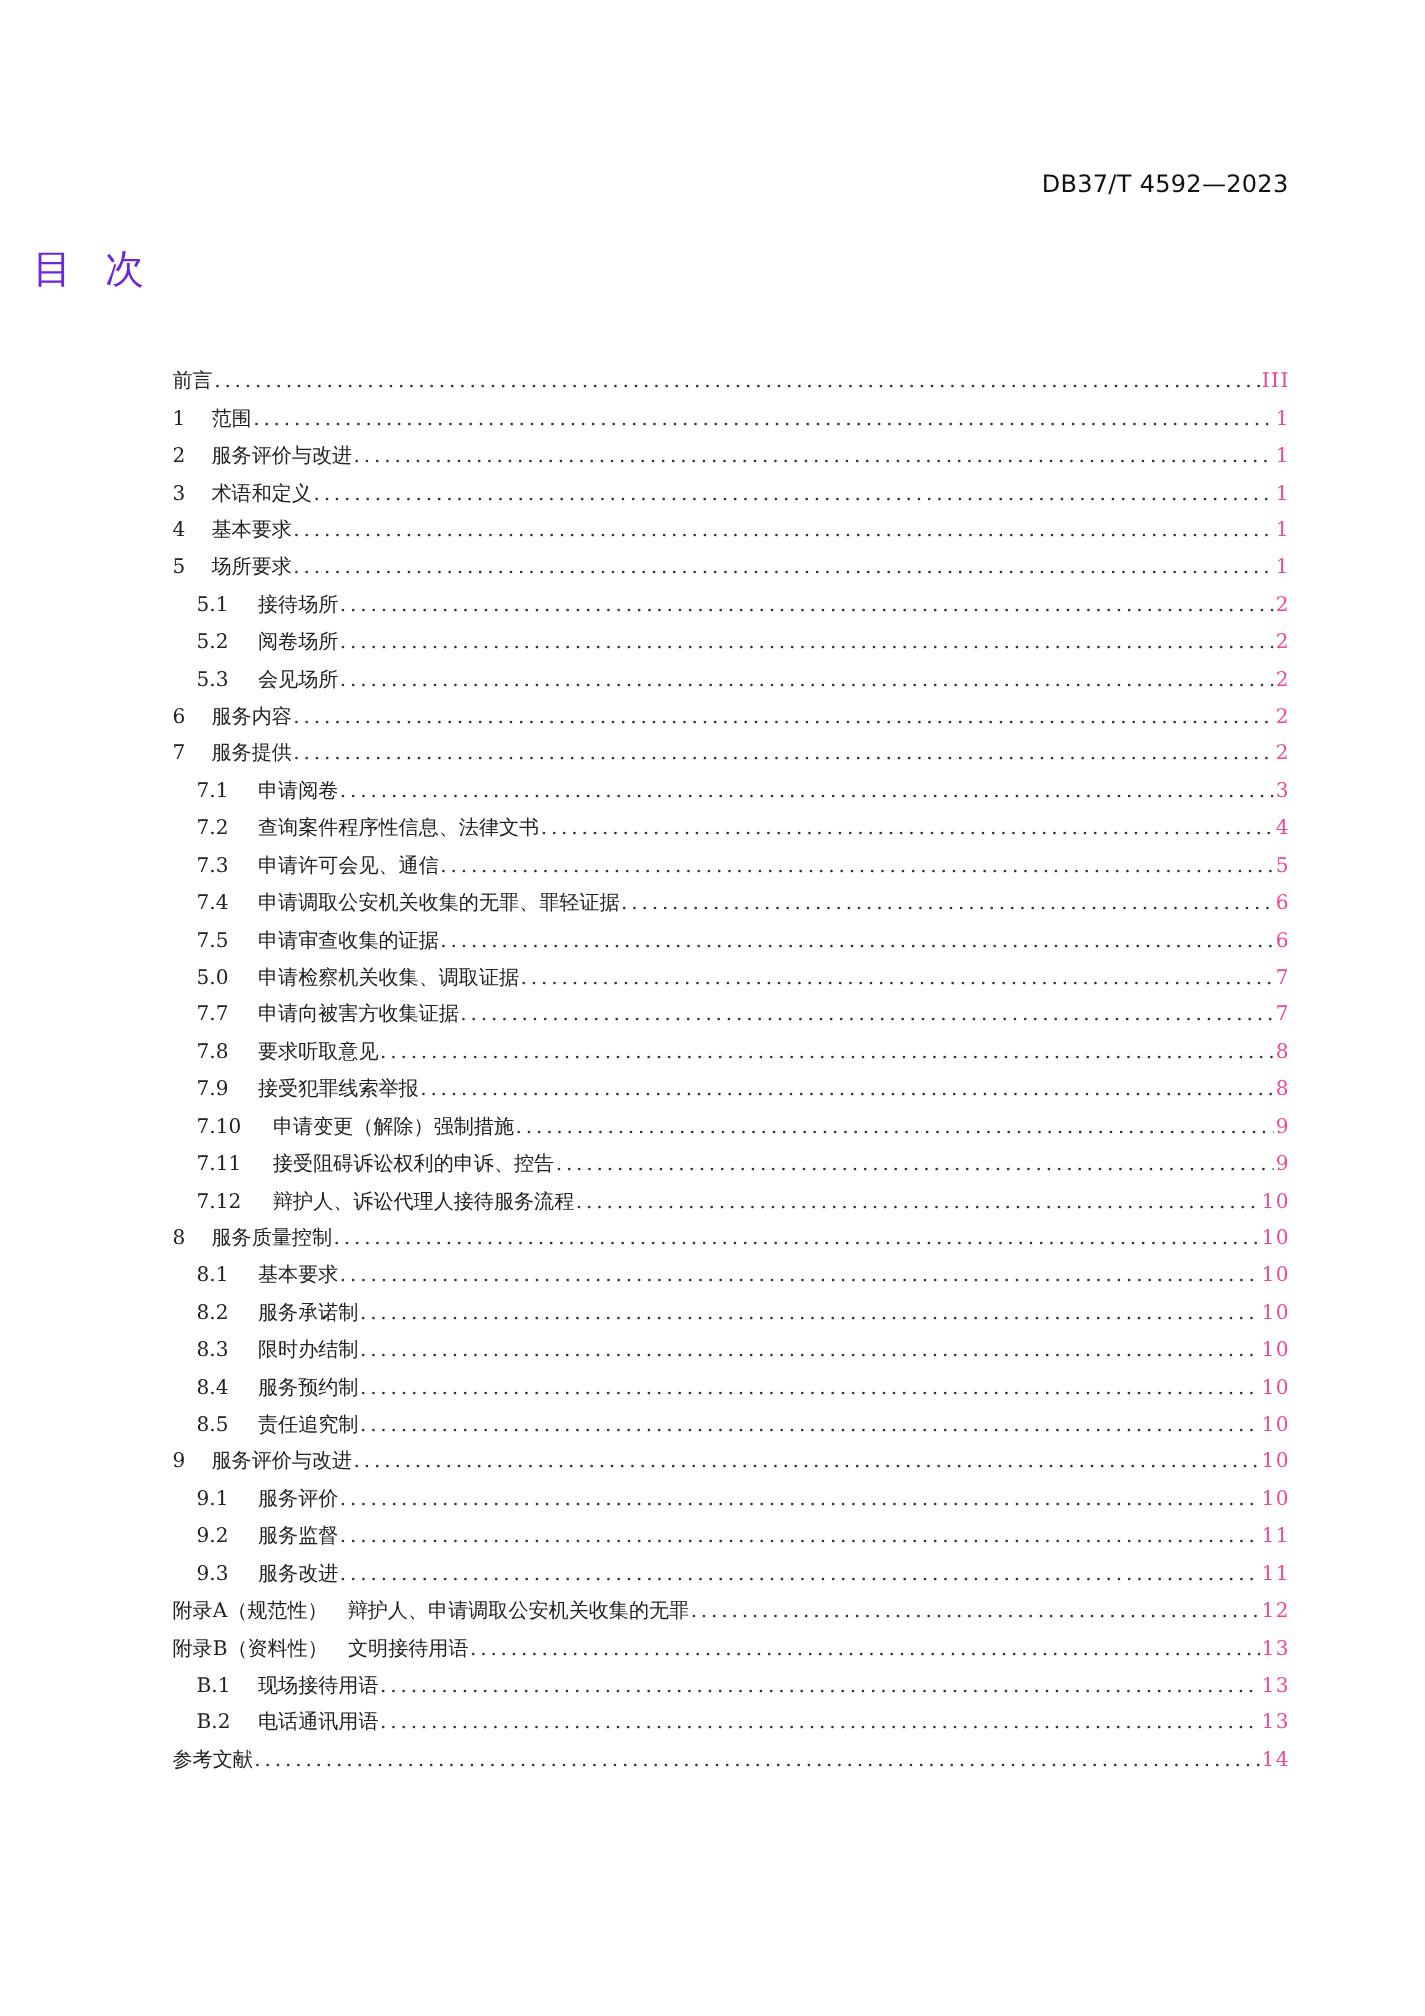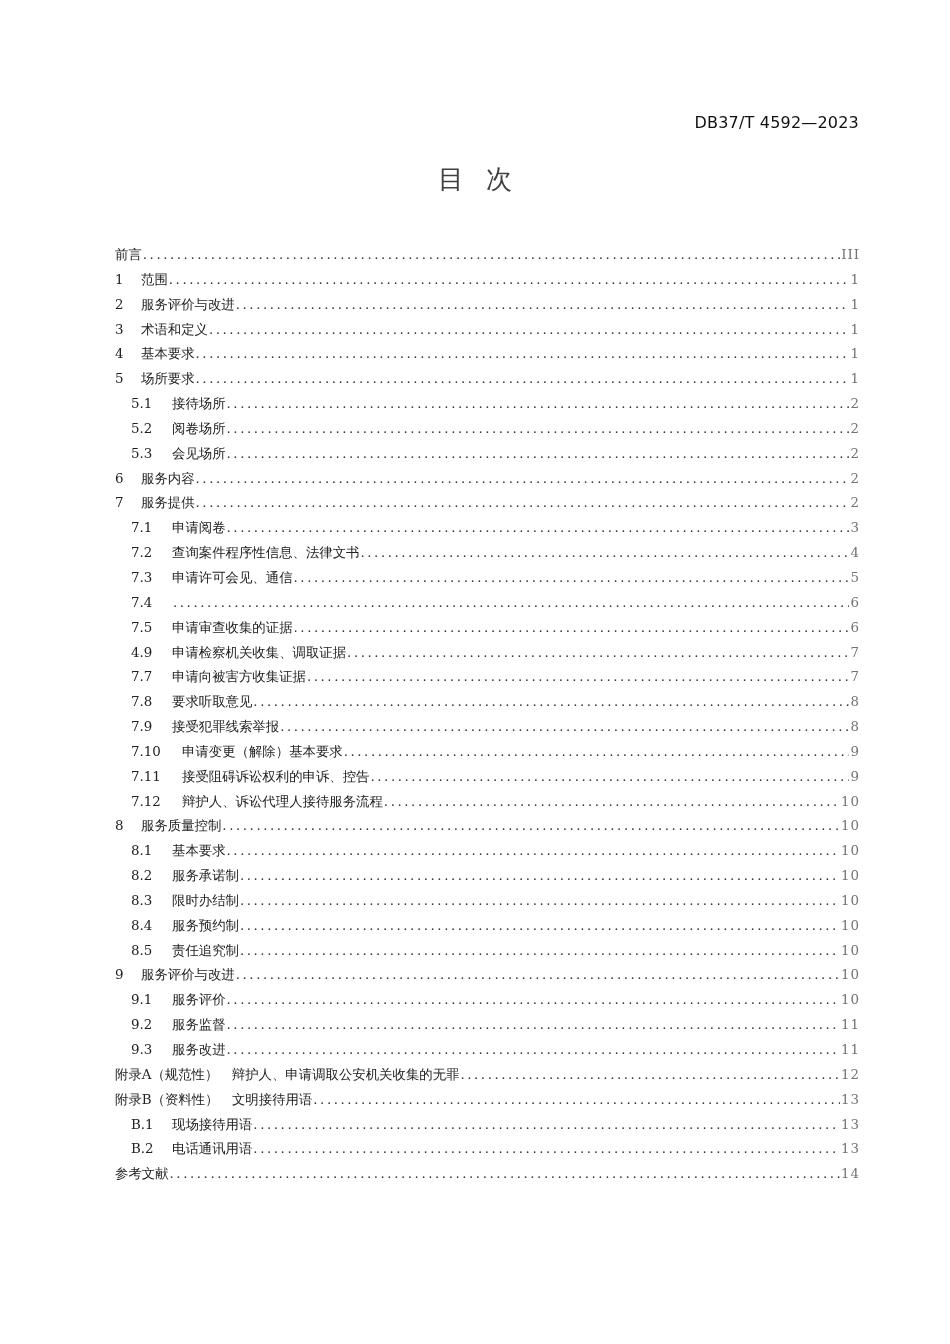--- a/index.html
+++ b/index.html
@@ -22,26 +22,25 @@
       font-family: "DejaVu Sans", "Liberation Sans", sans-serif;
       font-size: 16px;
       letter-spacing: 0.2px;
       color: #111;
     }
     .toc-title {
       position: absolute;
       top: 162px;
       left: 0;
       width: 950px;
-      text-align: center;
       font-family: Liberation Sans, sans-serif;
       font-size: 26px;
       letter-spacing: 22px;
       text-indent: 22px;
-      color: #404040;
+      color: #6d28d9;
     }
     .toc-list {
       position: absolute;
       top: 243px;
       left: 115px;
       width: 745px;
       margin: 0;
       padding: 0;
       list-style: none;
     }
@@ -75,21 +74,21 @@
       color: #333;
       letter-spacing: 2.55px;
       margin: 0 1px;
     }
     .toc-leader::before {
       content: "........................................................................................................................................................................................................";
     }
     .toc-page {
       flex: 0 0 auto;
       text-align: right;
-      color: #737373;
+      color: #ec4899;
       letter-spacing: 1px;
     }
   </style>
 </head>
 <body>
 
 <div class="doc-code">DB37/T 4592—2023</div>
 <div class="toc-title">目次</div>
 
 <ul class="toc-list" id="toc-list">
@@ -171,31 +170,32 @@
       <span class="toc-page">4</span>
     </li>
     <li class="toc-row lvl2">
       <span class="toc-num">7.3</span>
       <span class="toc-label">申请许可会见、通信</span>
       <span class="toc-leader"></span>
       <span class="toc-page">5</span>
     </li>
     <li class="toc-row lvl2">
       <span class="toc-num">7.4</span>
+      <span class="toc-label">申请调取公安机关收集的无罪、罪轻证据</span>
       <span class="toc-leader"></span>
       <span class="toc-page">6</span>
     </li>
     <li class="toc-row lvl2">
       <span class="toc-num">7.5</span>
       <span class="toc-label">申请审查收集的证据</span>
       <span class="toc-leader"></span>
       <span class="toc-page">6</span>
     </li>
     <li class="toc-row lvl2">
-      <span class="toc-num">4.9</span>
+      <span class="toc-num">5.0</span>
       <span class="toc-label">申请检察机关收集、调取证据</span>
       <span class="toc-leader"></span>
       <span class="toc-page">7</span>
     </li>
     <li class="toc-row lvl2">
       <span class="toc-num">7.7</span>
       <span class="toc-label">申请向被害方收集证据</span>
       <span class="toc-leader"></span>
       <span class="toc-page">7</span>
     </li>
@@ -206,21 +206,21 @@
       <span class="toc-page">8</span>
     </li>
     <li class="toc-row lvl2">
       <span class="toc-num">7.9</span>
       <span class="toc-label">接受犯罪线索举报</span>
       <span class="toc-leader"></span>
       <span class="toc-page">8</span>
     </li>
     <li class="toc-row lvl2 wide">
       <span class="toc-num">7.10</span>
-      <span class="toc-label">申请变更（解除）基本要求</span>
+      <span class="toc-label">申请变更（解除）强制措施</span>
       <span class="toc-leader"></span>
       <span class="toc-page">9</span>
     </li>
     <li class="toc-row lvl2 wide">
       <span class="toc-num">7.11</span>
       <span class="toc-label">接受阻碍诉讼权利的申诉、控告</span>
       <span class="toc-leader"></span>
       <span class="toc-page">9</span>
     </li>
     <li class="toc-row lvl2 wide">

